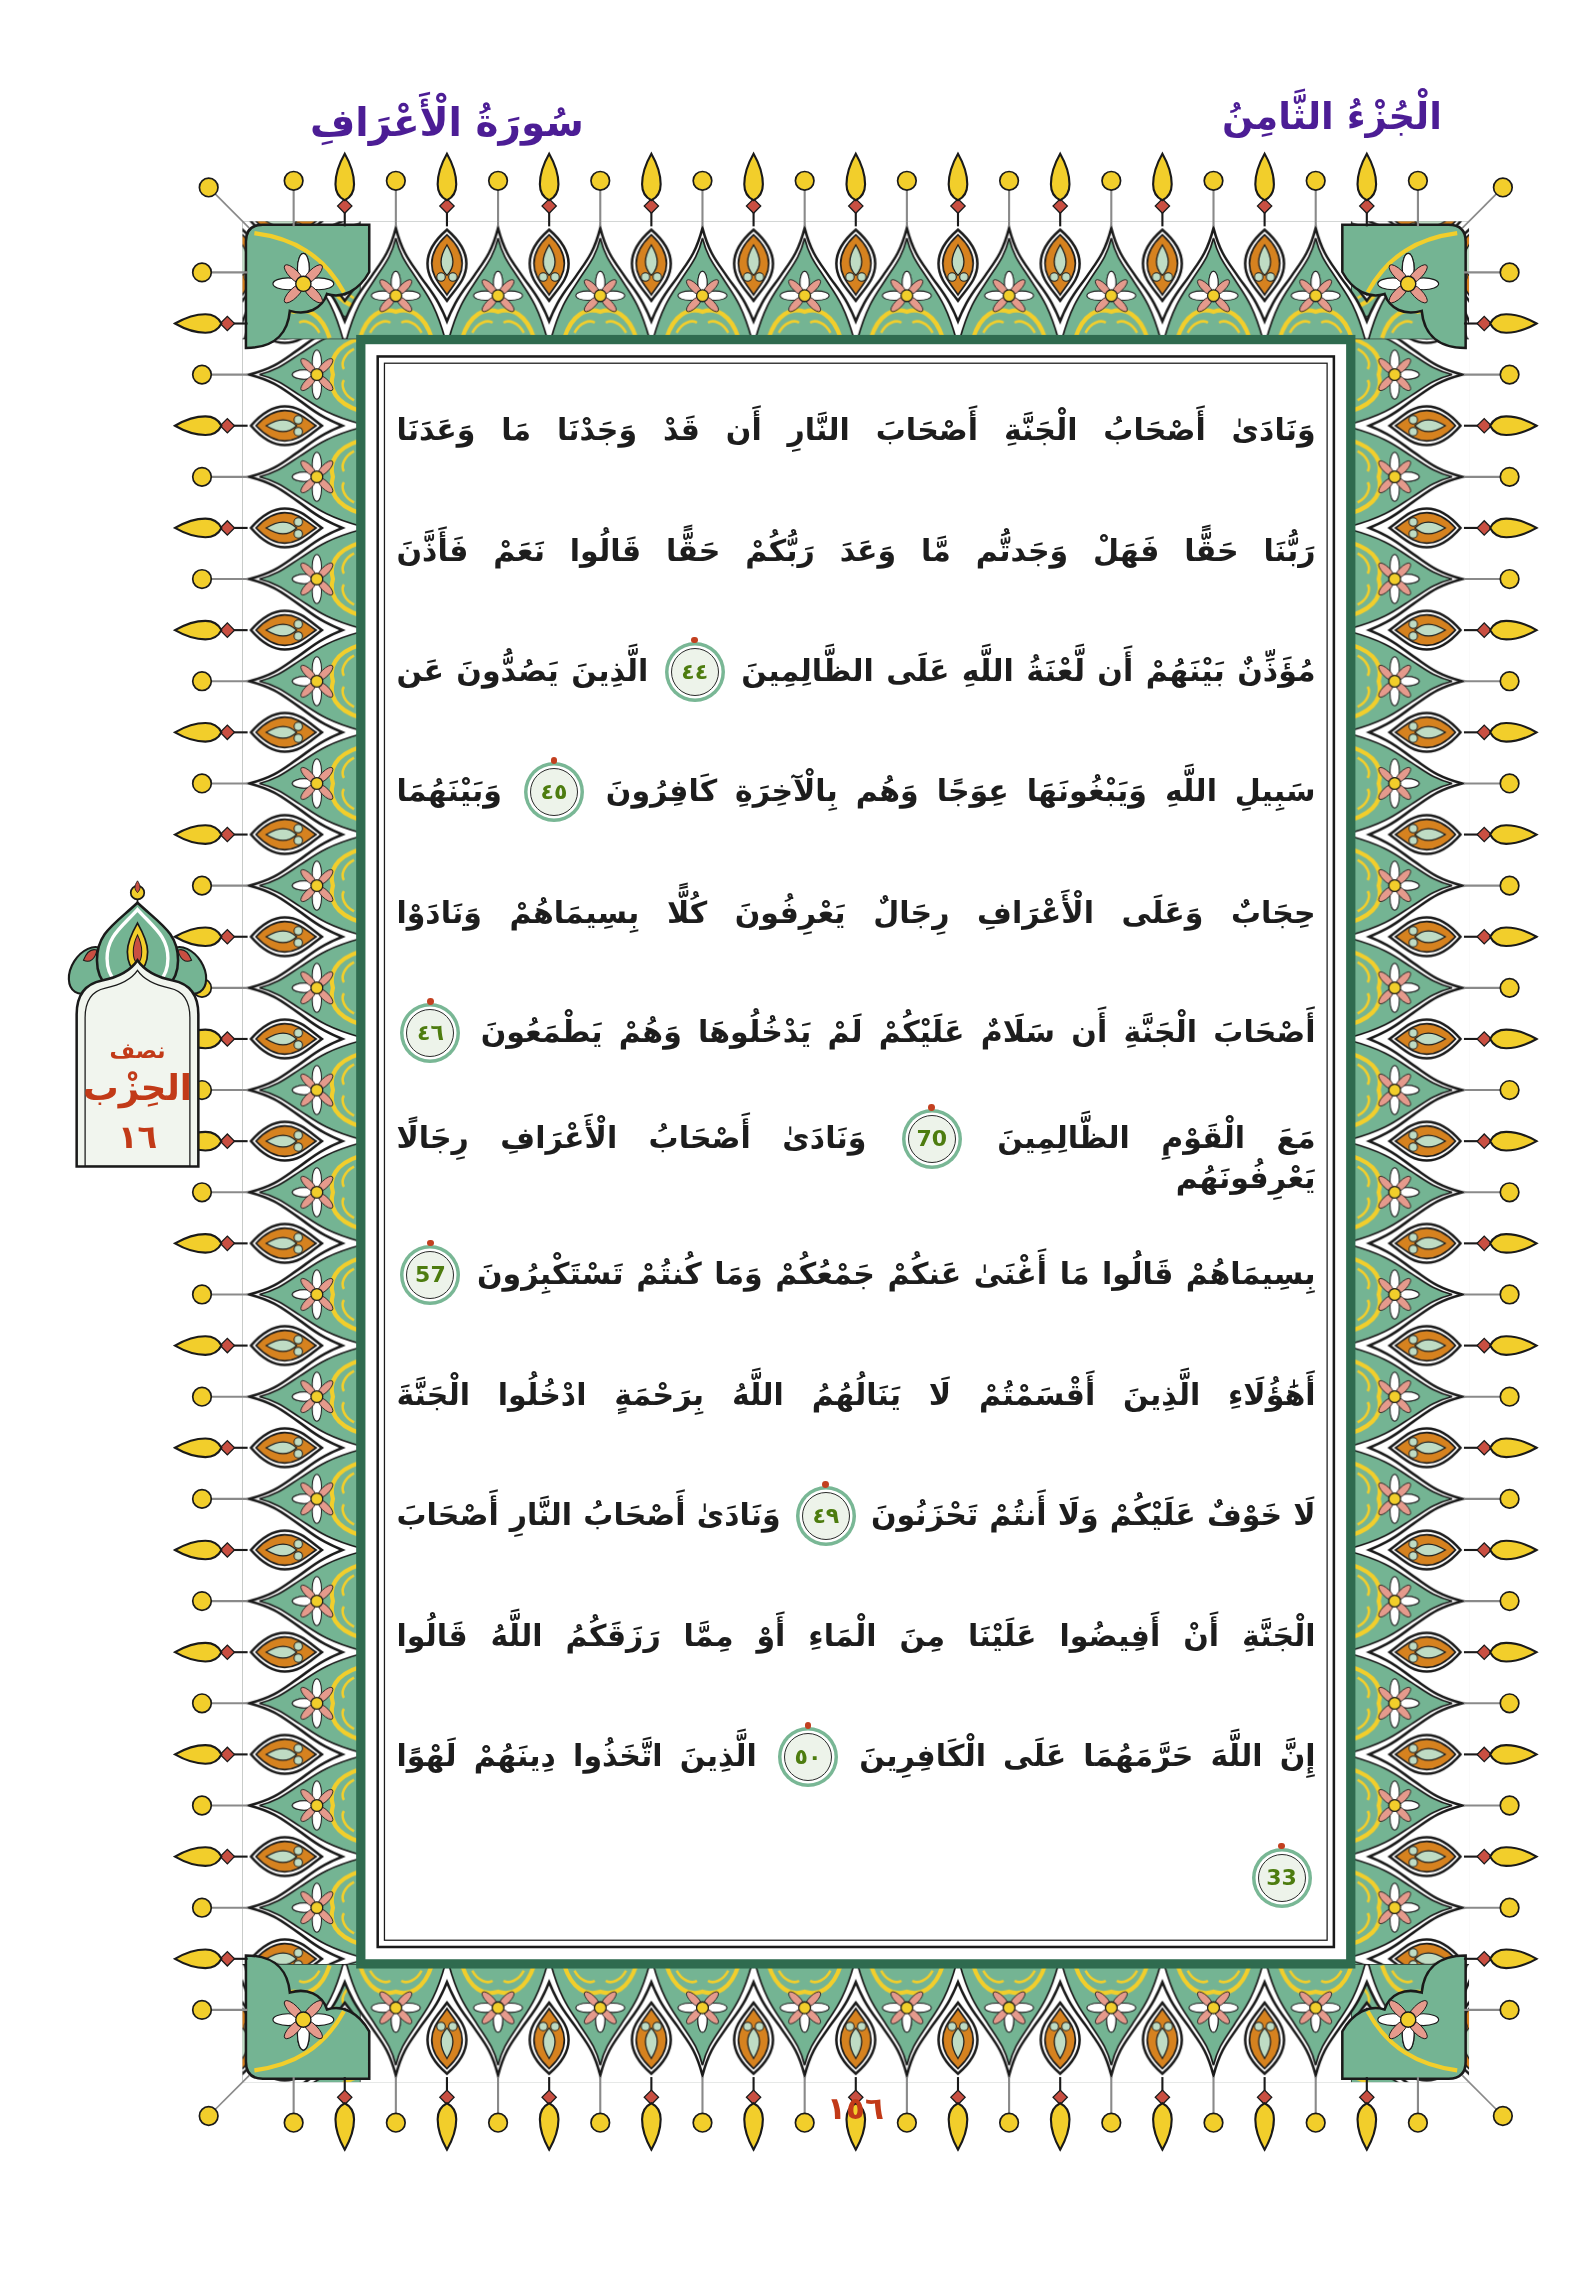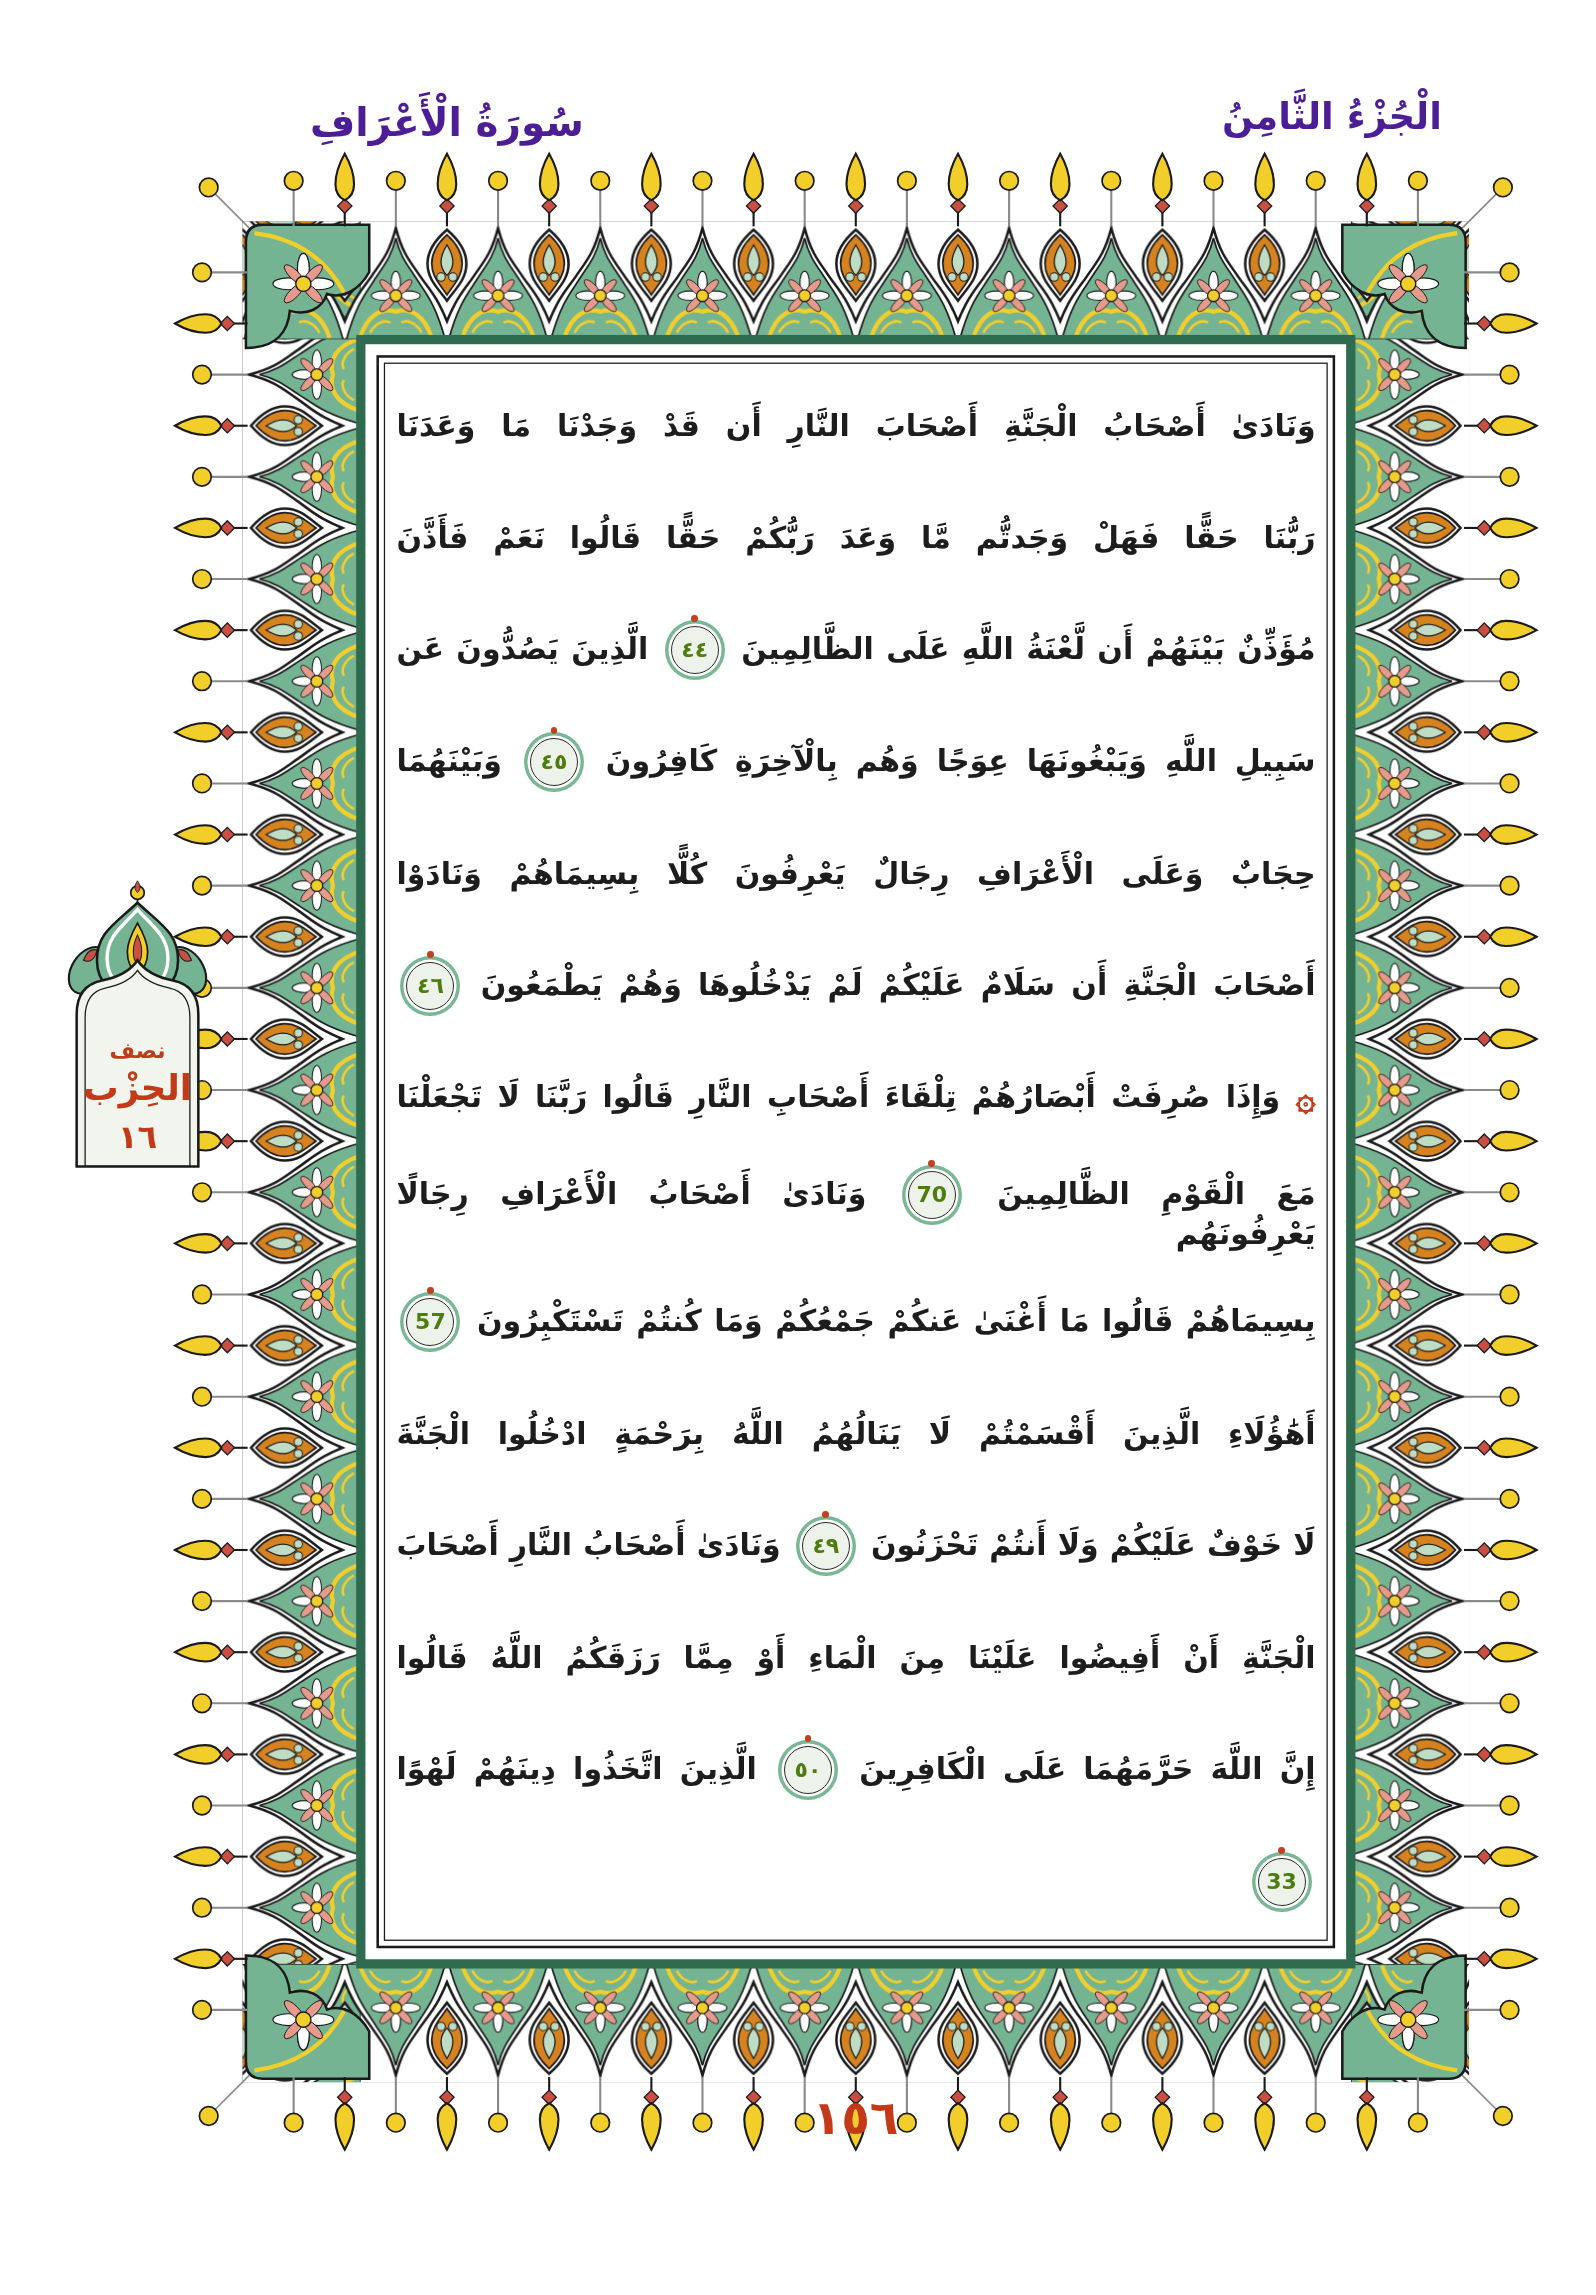--- a/index.html
+++ b/index.html
@@ -18,21 +18,21 @@
   .qline-inner{width:100%;text-align:justify;text-align-last:justify;direction:rtl;}
   .ayah-marker{display:inline-flex;align-items:center;justify-content:center;
          width:46px;height:46px;border-radius:50%;background:#EDF3EA;
          border:1.7px solid #2b2b2b;box-shadow:0 0 0 2.5px #ffffff,0 0 0 6px #79B795;
          color:#4d7c0f;font-size:22px;font-weight:bold;vertical-align:middle;
          position:relative;margin:0 10px;line-height:1;}
   .ayah-marker .dot{position:absolute;top:-12px;left:50%;margin-left:-3.4px;width:6.8px;height:6.8px;
          border-radius:50%;background:#C34020;}
   .rub-star{color:#C23A18;font-size:34px;vertical-align:middle;}
   #page-number{position:absolute;left:434px;top:2090px;width:845px;text-align:center;
-         color:#C23A18;font-size:47px;font-weight:bold;}
+         color:#C23A18;font-size:31px;font-weight:bold;}
   #hizb-dome{position:absolute;left:54px;top:879px;}
 </style>
 </head>
 <body>
 
 <div class="page">
 
   <div id="surah-header" class="hdr">سُورَةُ الْأَعْرَافِ</div>
   <div id="juz-header" class="hdr">الْجُزْءُ الثَّامِنُ</div>
 
@@ -283,23 +283,20 @@
       <div class="qline">
         <div class="qline-inner"><span>حِجَابٌ وَعَلَى الْأَعْرَافِ رِجَالٌ يَعْرِفُونَ كُلًّا بِسِيمَاهُمْ وَنَادَوْا</span> </div>
       </div>
       <div class="qline">
         <div class="qline-inner"><span>أَصْحَابَ الْجَنَّةِ أَن سَلَامٌ عَلَيْكُمْ لَمْ يَدْخُلُوهَا وَهُمْ يَطْمَعُونَ</span> <span class="ayah-marker">
             <span class="dot"></span>
             <span>٤٦</span>
           </span> </div>
       </div>
       <div class="qline">
-        <div class="qline-inner"><span class="rub-star">۞</span> <span>وَإِذَا صُرِفَتْ أَبْصَارُهُمْ تِلْقَاءَ أَصْحَابِ النَّارِ قَالُوا رَبَّنَا لَا تَجْعَلْنَا</span> </div>
-      </div>
-      <div class="qline">
         <div class="qline-inner"><span>مَعَ الْقَوْمِ الظَّالِمِينَ</span> <span class="ayah-marker">
             <span class="dot"></span>
             <span>70</span>
           </span> <span>وَنَادَىٰ أَصْحَابُ الْأَعْرَافِ رِجَالًا يَعْرِفُونَهُم</span> </div>
       </div>
       <div class="qline">
         <div class="qline-inner"><span>بِسِيمَاهُمْ قَالُوا مَا أَغْنَىٰ عَنكُمْ جَمْعُكُمْ وَمَا كُنتُمْ تَسْتَكْبِرُونَ</span> <span class="ayah-marker">
             <span class="dot"></span>
             <span>57</span>
           </span> </div>

